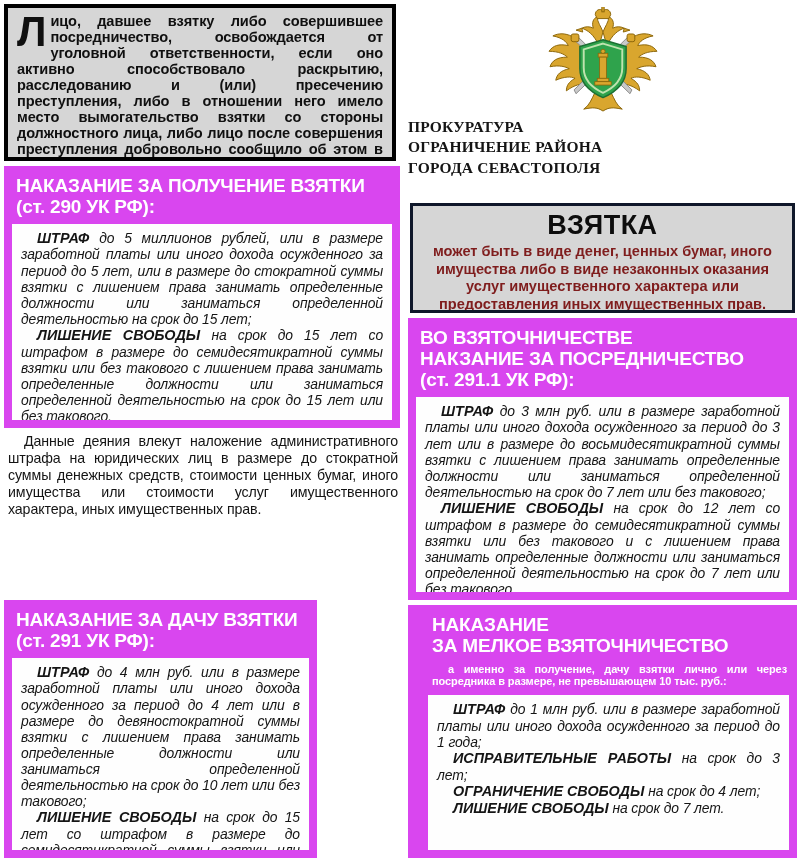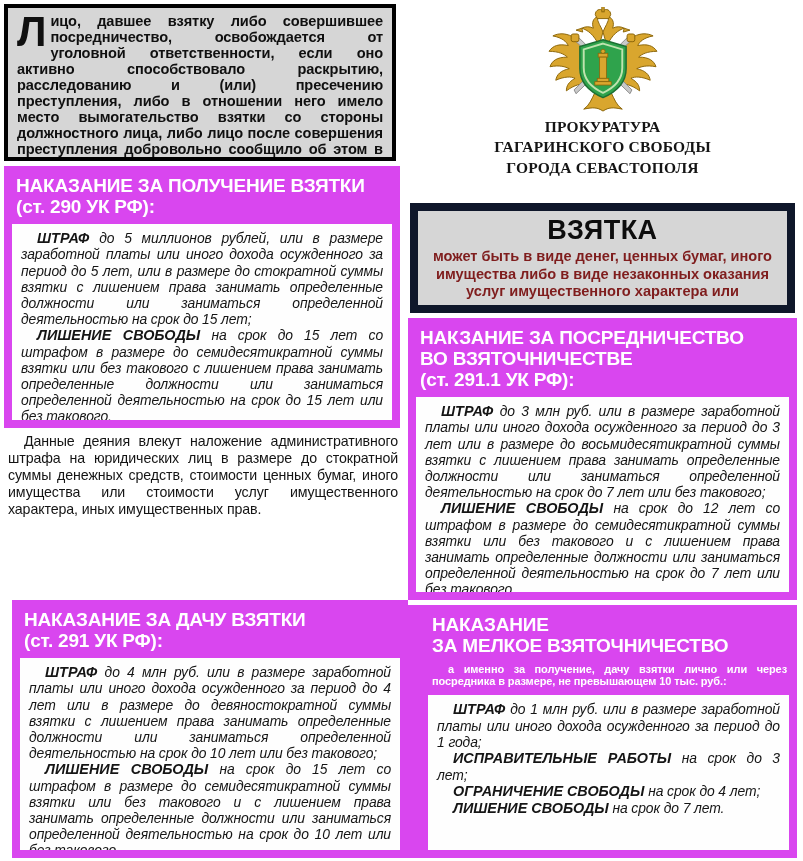--- a/index.html
+++ b/index.html
@@ -17,45 +17,45 @@
   .intro-text {
     font-size:14.6px; font-weight:700; line-height:1.1;
     text-align:justify; color:#101010; letter-spacing:-0.1px;
   }
   .dropcap {
     float:left; font-size:42px; line-height:0.78; font-weight:700;
     padding:3px 4px 0 0;
   }
   
   .emblem-block {
-    position:absolute; left:408px; top:5px; width:389px; text-align:center;
+    position:absolute; left:408px; top:5px; width:389px; 
   }
   .emblem-svg { display:block; margin:2px auto 4px auto; }
   .org-name {
     font-family:"Liberation Serif", serif; font-weight:700;
     font-size:15.5px; line-height:1.32; color:#151515; letter-spacing:0.2px;
   }
   .org-name span { display:block; }
   
   .vzyatka-box {
     position:absolute; left:410px; top:203px; width:385px; height:110px;
-    background:#d6d6d6; border:8px solid #0f172a;
+    background:#d6d6d6; border:3px solid #0f172a;
     padding:4px 10px; text-align:center; overflow:hidden;
   }
   .vzyatka-title { font-size:27px; font-weight:700; letter-spacing:0.5px; color:#0d0d0d; }
   .vzyatka-body {
     font-size:14.6px; font-weight:700; line-height:1.2; color:#7f1d1d; margin-top:2px;
   }
   
   .panel {
     position:absolute; background:#d946ef;
     padding:8px 8px; display:flex; flex-direction:column; overflow:hidden;
   }
   .panel-290  { left:4px;  top:166px; width:396px; height:262px; }
-  .panel-291  { left:12px;  top:600px; width:396px; height:258px; }
+  .panel-291  { left:4px;  top:600px; width:313px; height:258px; }
   .panel-2911 { left:408px; top:318px; width:389px; height:282px; }
   .panel-2912 { left:408px; top:605px; width:389px; height:253px;padding-left:20px; }
   .panel-header {
     color:#ffffff; font-weight:700; font-size:19px; line-height:1.1;
     letter-spacing:-0.2px; padding:2px 2px 6px 4px;
   }
   .panel-header span { display:block; }
   .panel-subnote {
     color:#ffffff; font-weight:700; font-size:11px; line-height:1.15;
     text-align:justify; text-indent:16px; padding:0 2px 7px 4px; letter-spacing:-0.1px;
@@ -119,21 +119,21 @@
       <g fill="#d9a62e" stroke="#8a6508" stroke-width="0.8">
         <rect x="55" y="48" width="10" height="4"></rect>
         <rect x="56.5" y="52" width="7" height="22"></rect>
         <rect x="54" y="74" width="12" height="3.5"></rect>
         <rect x="51.5" y="77.5" width="17" height="3.5"></rect>
         <circle cx="60" cy="46" r="2.2"></circle>
       </g>
     </svg>
     <div class="org-name">
       <span>ПРОКУРАТУРА</span>
-      <span>ГАГАРИНСКОГО СВОБОДЫ</span>
+      <span>ОГРАНИЧЕНИЕ РАЙОНА</span>
       <span>ГОРОДА СЕВАСТОПОЛЯ</span>
     </div>
   </div>
 
   <div class="vzyatka-box">
     <div class="vzyatka-title">ВЗЯТКА</div>
     <div class="vzyatka-body">может быть в виде денег, ценных бумаг, иного имущества либо в виде незаконных оказания услуг имущественного характера или предоставления иных имущественных прав.</div>
   </div>
 
   <div class="panel panel-290">
@@ -157,22 +157,22 @@
       <span>(ст. 291 УК РФ):</span>
     </div>
     <div class="white-box">
       <p><b>ШТРАФ</b> <span>до 4 млн руб. или в размере заработной платы или иного дохода осужденного за период до 4 лет или в размере до девяностократной суммы взятки с лишением права занимать определенные должности или заниматься определенной деятельностью на срок до 10 лет или без такового;</span></p>
       <p><b>ЛИШЕНИЕ СВОБОДЫ</b> <span>на срок до 15 лет со штрафом в размере до семидесятикратной суммы взятки или без такового и с лишением права занимать определенные должности или заниматься определенной деятельностью на срок до 10 лет или без такового.</span></p>
     </div>
   </div>
 
   <div class="panel panel-2911">
     <div class="panel-header">
+      <span>ВО ВЗЯТОЧНИЧЕСТВЕ</span>
       <span>НАКЗАНИЕ ЗА ПОСРЕДНИЧЕСТВО</span>
-      <span>ВО ВЗЯТОЧНИЧЕСТВЕ</span>
       <span>(ст. 291.1 УК РФ):</span>
     </div>
     <div class="white-box">
       <p><b>ШТРАФ</b> <span>до 3 млн руб. или в размере заработной платы или иного дохода осужденного за период до 3 лет или в размере до восьмидесятикратной суммы взятки с лишением права занимать определенные должности или заниматься определенной деятельностью на срок до 7 лет или без такового;</span></p>
       <p><b>ЛИШЕНИЕ СВОБОДЫ</b> <span>на срок до 12 лет со штрафом в размере до семидесятикратной суммы взятки или без такового и с лишением права занимать определенные должности или заниматься определенной деятельностью на срок до 7 лет или без такового.</span></p>
     </div>
   </div>
 
   <div class="panel panel-2912">
     <div class="panel-header">

